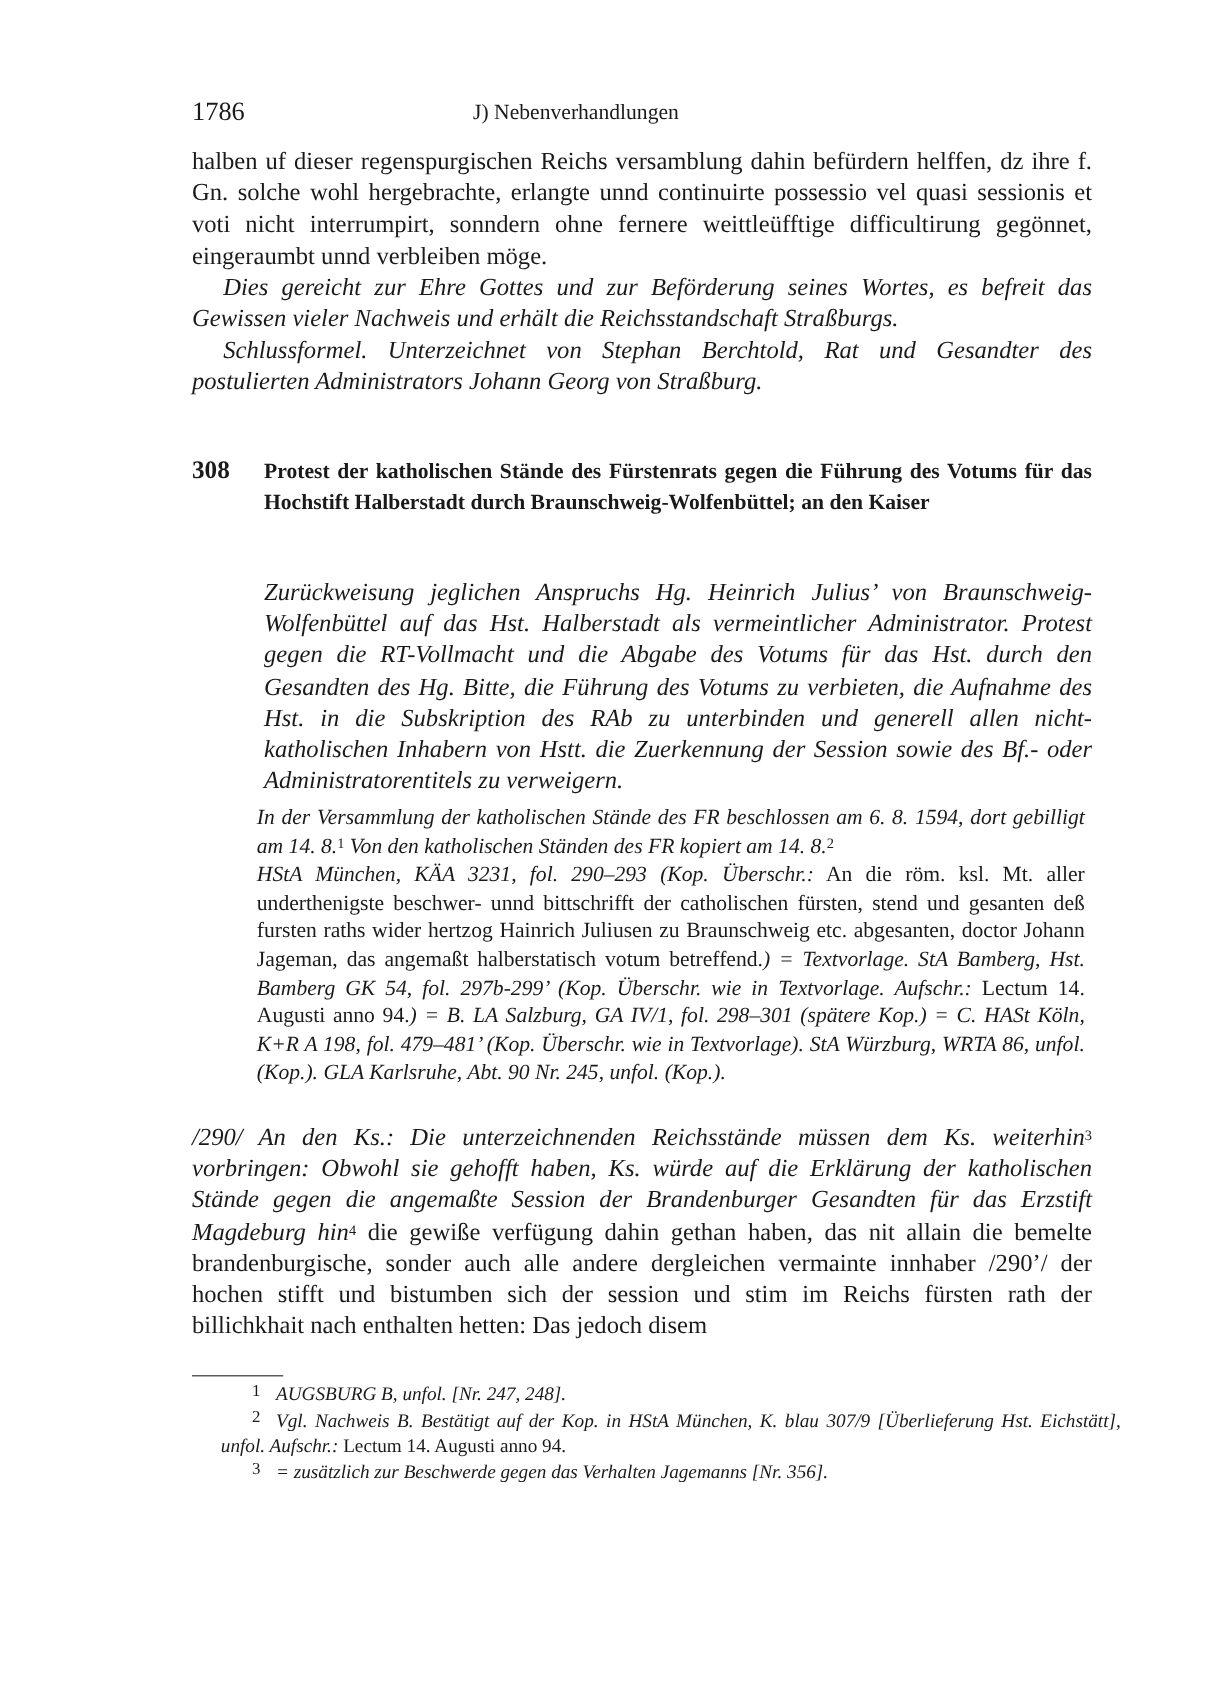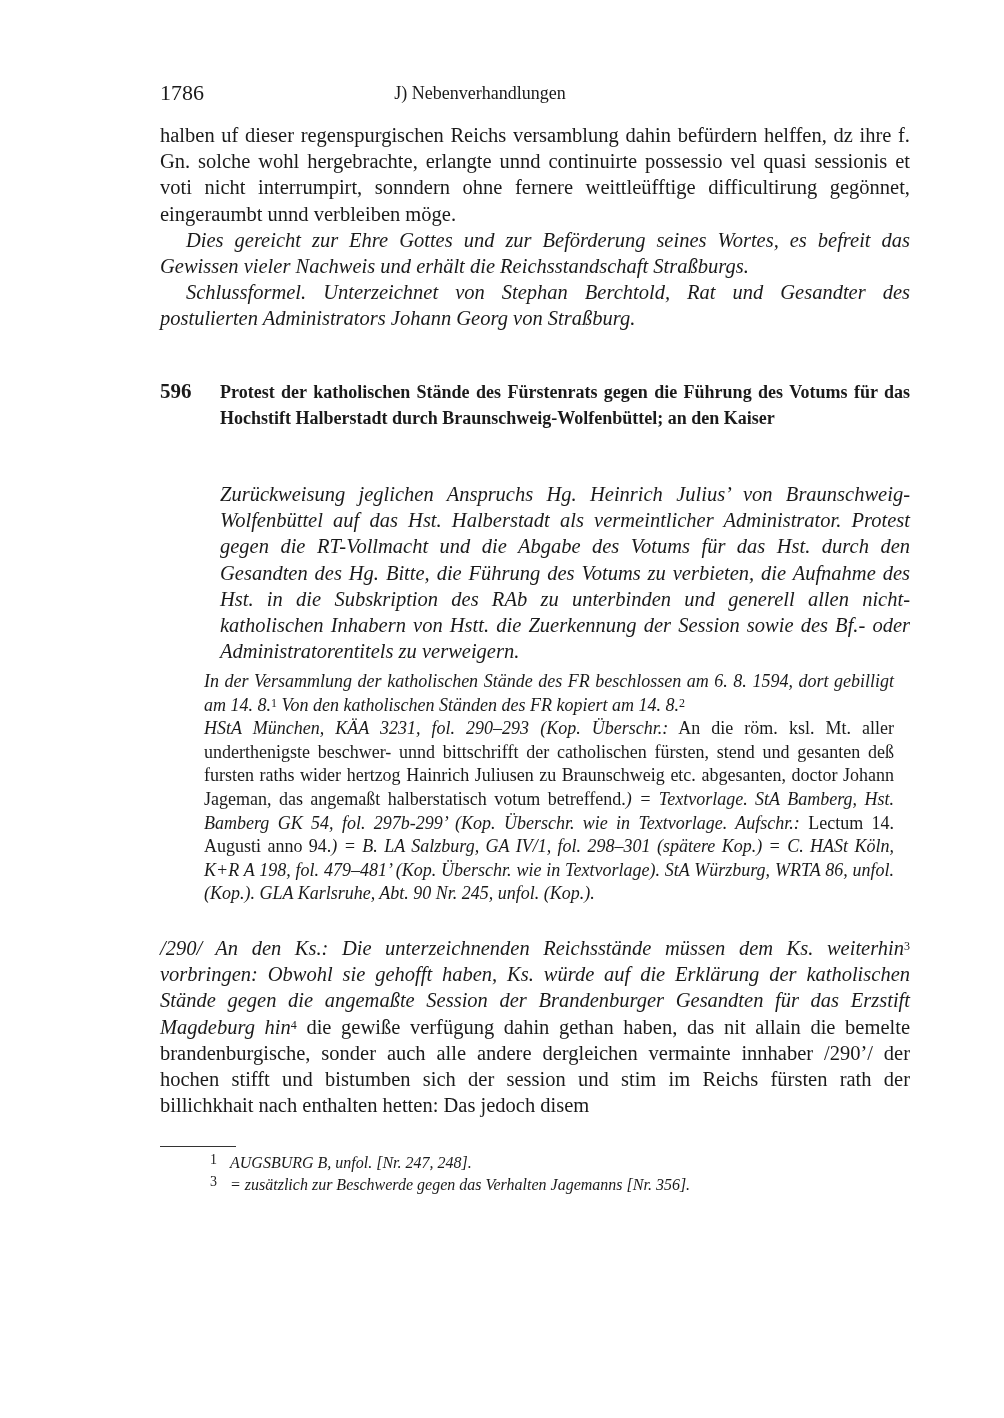--- a/index.html
+++ b/index.html
@@ -11,21 +11,21 @@
   .running-head { position: absolute; left: 0; width: 640px; text-align: center; top: 3px; font-size: 18px; }
   .p { font-size: 20.5px; line-height: 26.2px; text-align: justify; margin: 0; }
   .it { font-style: italic; }
   .indent { text-indent: 26px; }
   .block1 { position: absolute; top: 122px; left: 0; width: 750px; }
   .doc-head { position: absolute; top: 379px; left: 0; width: 750px; }
   .doc-num { position: absolute; left: 0; top: 0; font-weight: bold; font-size: 21px; }
   .doc-title { position: absolute; left: 60px; width: 690px; top: 0; font-weight: bold; font-size: 18px; line-height: 26px; text-align: justify; text-align-last: left; margin: 0; }
   .regest { position: absolute; top: 481px; left: 60px; width: 690px; }
   .regest .p { font-size: 20.5px; line-height: 26.2px; }
-  .apparat { position: absolute; top: 670px; left: 44px; width: 690px; font-family: Liberation Serif, serif; }
+  .apparat { position: absolute; top: 670px; left: 54px; width: 690px; font-family: Liberation Serif, serif; }
   .apparat .p { font-size: 18px; line-height: 23.6px; }
   .main { position: absolute; top: 935px; left: 0; width: 750px; }
   sup { font-size: 12px; vertical-align: top; position: relative; top: -2px; font-style: normal; }
   .rule { position: absolute; top: 1146px; left: 0; width: 76px; border-top: 1px solid #333; }
   .footnotes { position: absolute; top: 1152px; left: 0; width: 750px; margin-left: 24px; }
   .fn { font-size: 16px; line-height: 21.5px; margin: 0; text-align: justify; }
   .fn .mark { display: inline-block; width: 20px; margin-left: 26px; font-size: 14px; vertical-align: top; position: relative; top: -3px; }
 </style>
 </head>
 <body>
@@ -37,37 +37,38 @@
     <span class="running-head">J) Nebenverhandlungen</span>
   </div>
 
   <div class="block1">
     <p class="p">halben uf dieser regenspurgischen Reichs versamblung dahin befürdern helffen, dz ihre f. Gn. solche wohl hergebrachte, erlangte unnd continuirte possessio vel quasi sessionis et voti nicht interrumpirt, sonndern ohne fernere weittleüfftige difficultirung gegönnet, eingeraumbt unnd verbleiben möge.</p>
     <p class="p it indent">Dies gereicht zur Ehre Gottes und zur Beförderung seines Wortes, es befreit das Gewissen vieler Nachweis und erhält die Reichsstandschaft Straßburgs.</p>
     <p class="p it indent">Schlussformel. Unterzeichnet von Stephan Berchtold, Rat und Gesandter des postulierten Administrators Johann Georg von Straßburg.</p>
   </div>
 
   <div class="doc-head">
-    <span class="doc-num">596</span>
+    <span class="doc-num">308</span>
     <p class="doc-title">Protest der katholischen Stände des Fürstenrats gegen die Führung des Votums für das Hochstift Halberstadt durch Braunschweig-Wolfenbüttel; an den Kaiser</p>
   </div>
 
   <div class="regest">
     <p class="p it">Zurückweisung jeglichen Anspruchs Hg. Heinrich Julius’ von Braunschweig-Wolfenbüttel auf das Hst. Halberstadt als vermeintlicher Administrator. Protest gegen die RT-Vollmacht und die Abgabe des Votums für das Hst. durch den Gesandten des Hg. Bitte, die Führung des Votums zu verbieten, die Aufnahme des Hst. in die Subskription des RAb zu unterbinden und generell allen nicht-katholischen Inhabern von Hstt. die Zuerkennung der Session sowie des Bf.- oder Administratorentitels zu verweigern.</p>
   </div>
 
   <div class="apparat">
     <p class="p it"><span>In der Versammlung der katholischen Stände des FR beschlossen am 6. 8. 1594, dort gebilligt am 14. 8.</span><sup>1</sup><span> Von den katholischen Ständen des FR kopiert am 14. 8.</span><sup>2</sup></p>
     <p class="p"><span class="it">HStA München, KÄA 3231, fol. 290–293 (Kop. Überschr.:</span><span> An die röm. ksl. Mt. aller underthenigste beschwer- unnd bittschrifft der catholischen fürsten, stend und gesanten deß fursten raths wider hertzog Hainrich Juliusen zu Braunschweig etc. abgesanten, doctor Johann Jageman, das angemaßt halberstatisch votum betreffend.</span><span class="it">) = Textvorlage. StA Bamberg, Hst. Bamberg GK 54, fol. 297b-299’ (Kop. Überschr. wie in Textvorlage. Aufschr.:</span><span> Lectum 14. Augusti anno 94.</span><span class="it">) = B. LA Salzburg, GA IV/1, fol. 298–301 (spätere Kop.) = C. HASt Köln, K+R A 198, fol. 479–481’ (Kop. Überschr. wie in Textvorlage). StA Würzburg, WRTA 86, unfol. (Kop.). GLA Karlsruhe, Abt. 90 Nr. 245, unfol. (Kop.).</span></p>
   </div>
 
   <div class="main">
     <p class="p"><span class="it">/290/ An den Ks.: Die unterzeichnenden Reichsstände müssen dem Ks. weiterhin</span><sup>3</sup><span class="it"> vorbringen: Obwohl sie gehofft haben, Ks. würde auf die Erklärung der katholischen Stände gegen die angemaßte Session der Brandenburger Gesandten für das Erzstift Magdeburg hin</span><sup>4</sup><span> die gewiße verfügung dahin gethan haben, das nit allain die bemelte brandenburgische, sonder auch alle andere dergleichen vermainte innhaber /290’/ der hochen stifft und bistumben sich der session und stim im Reichs fürsten rath der billichkhait nach enthalten hetten: Das jedoch disem</span></p>
   </div>
 
   <div class="rule"></div>
 
   <div class="footnotes">
     <p class="fn"><span class="mark">1</span><span class="it">AUGSBURG B, unfol. [Nr. 247, 248].</span><span></span></p>
+    <p class="fn"><span class="mark">2</span><span class="it">Vgl. Nachweis B. Bestätigt auf der Kop. in HStA München, K. blau 307/9 [Überlieferung Hst. Eichstätt], unfol. Aufschr.:</span><span> Lectum 14. Augusti anno 94.</span></p>
     <p class="fn"><span class="mark">3</span><span class="it">= zusätzlich zur Beschwerde gegen das Verhalten Jagemanns [Nr. 356].</span><span></span></p>
   </div>
 
 </div>
 
 </body></html>

